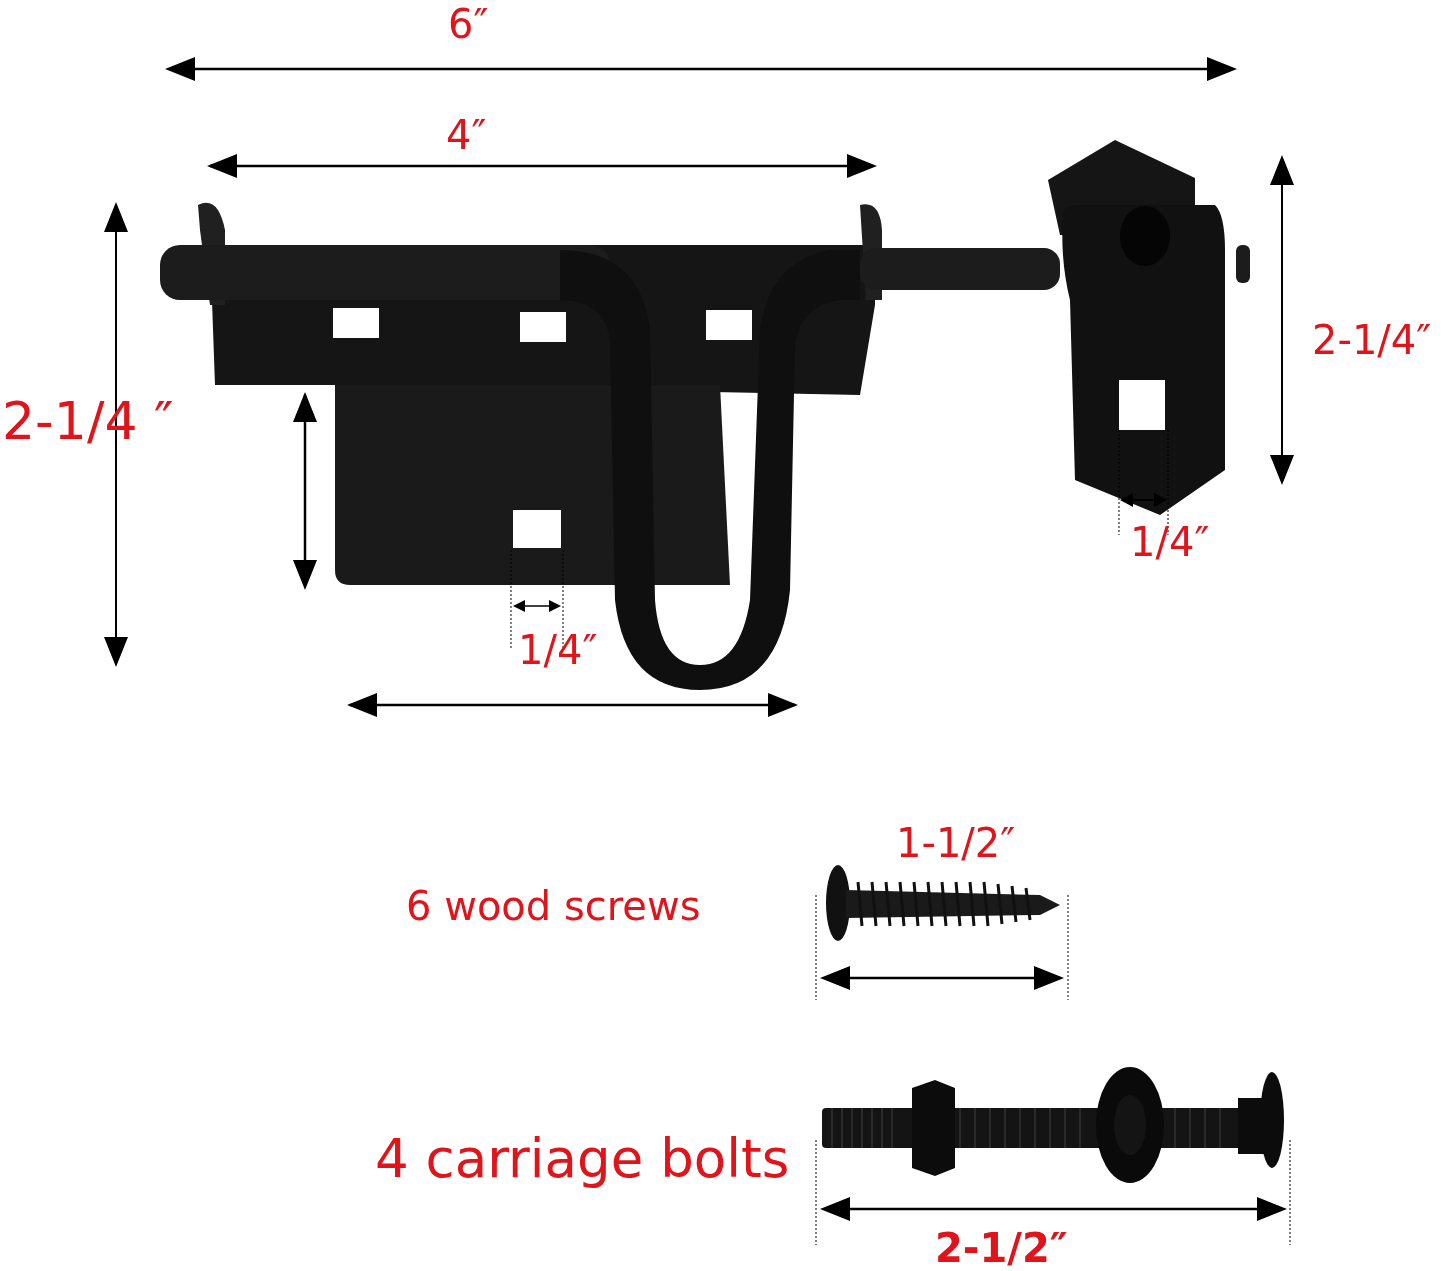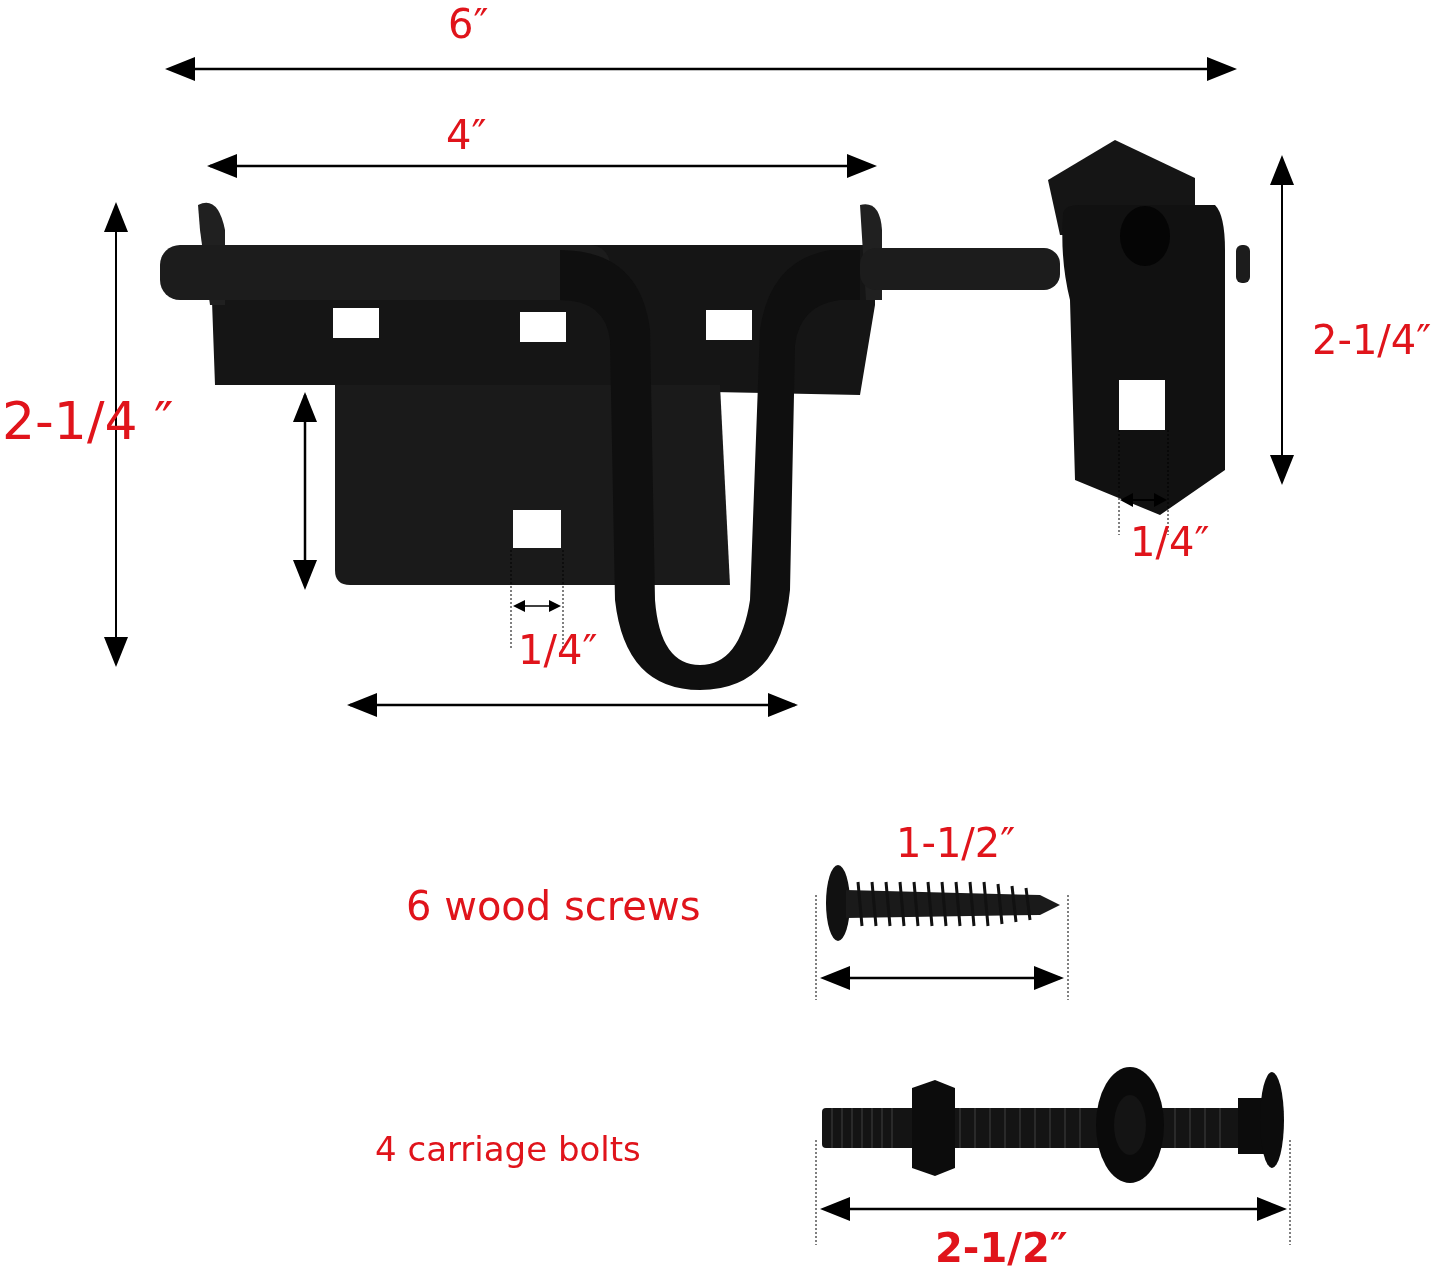--- a/index.html
+++ b/index.html
@@ -161,14 +161,14 @@
 
 <div class="label" style="left:448px; top:4px; font-size:40px;">6″</div>
 <div class="label" style="left:446px; top:115px; font-size:40px;">4″</div>
 <div class="label" style="left:2px; top:395px; font-size:52px;">2-1/4 ″</div>
 <div class="label" style="left:1312px; top:320px; font-size:40px;text-align:right;">2-1/4″</div>
 <div class="label" style="left:518px; top:630px; font-size:40px;">1/4″</div>
 <div class="label" style="left:1130px; top:522px; font-size:40px;">1/4″</div>
 
 <div class="label" style="left:375px; top:886px; font-size:40px;margin-left:31px;">6 wood screws</div>
 <div class="label" style="left:896px; top:823px; font-size:40px;">1-1/2″</div>
-<div class="label" style="left:375px; top:1132px; font-size:34px;">4 carriage bolts</div>
+<div class="label" style="left:375px; top:1132px; font-size:53px;">4 carriage bolts</div>
 <div class="label" style="left:935px; top:1228px; font-size:40px;font-weight:bold;">2-1/2″</div>
 
 </body></html>

